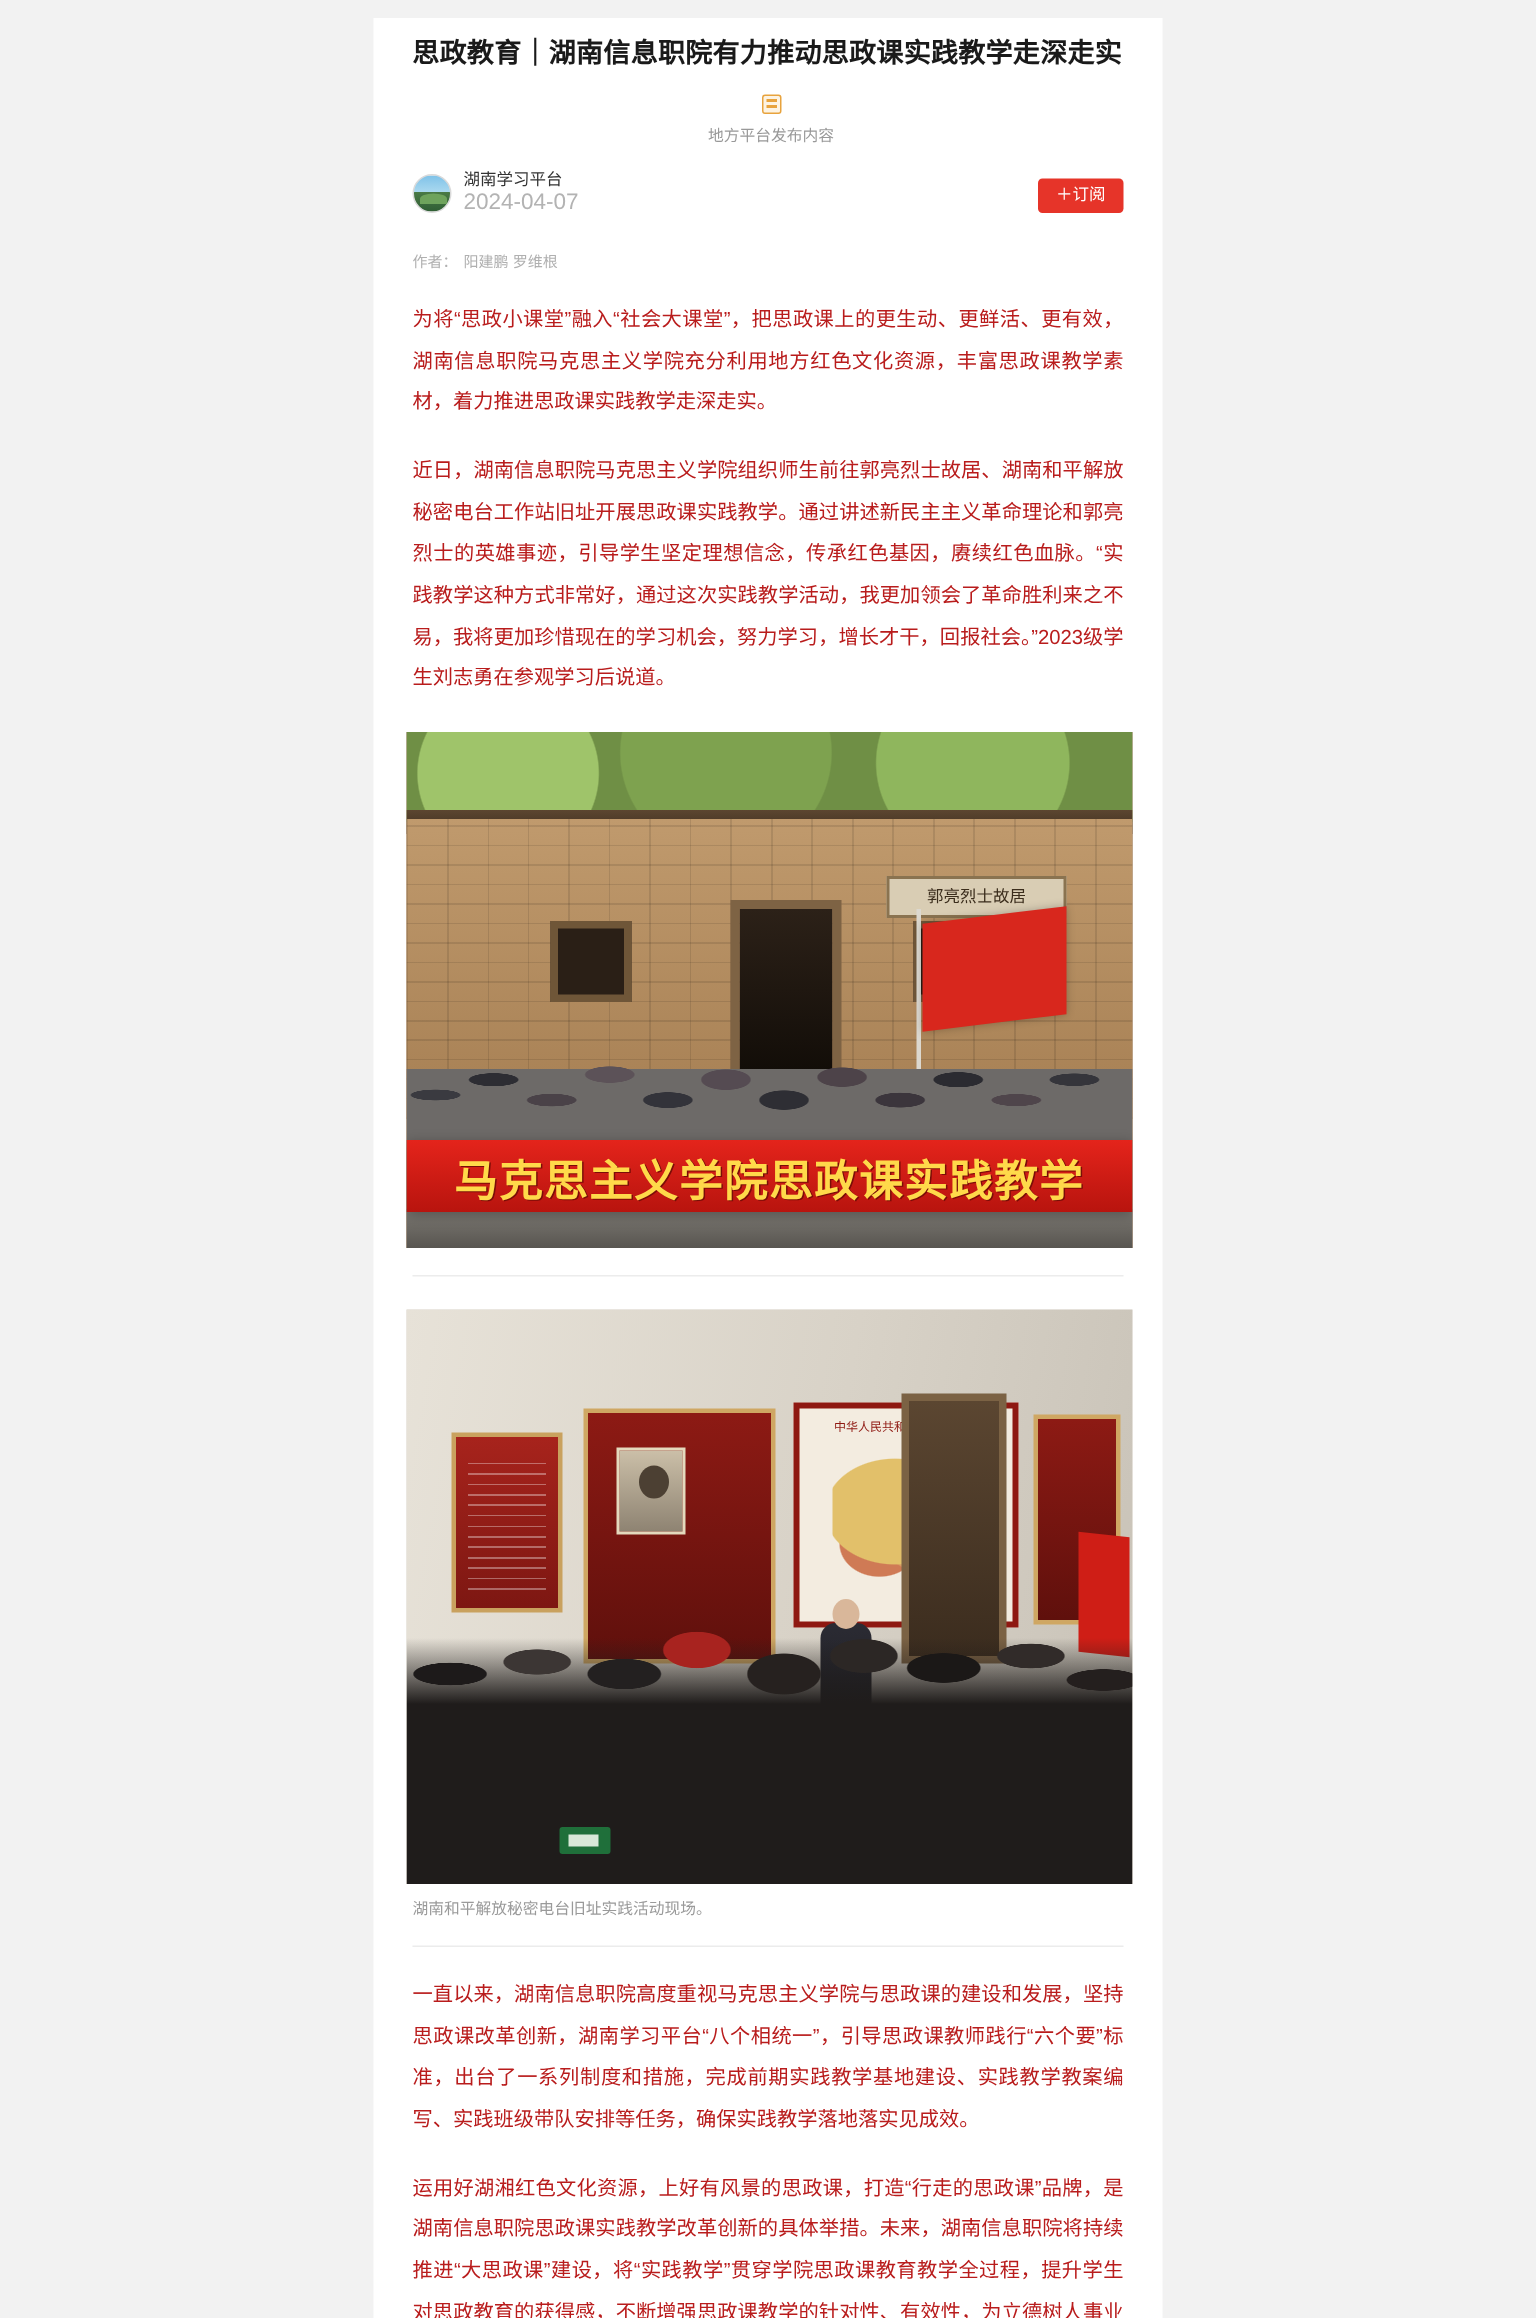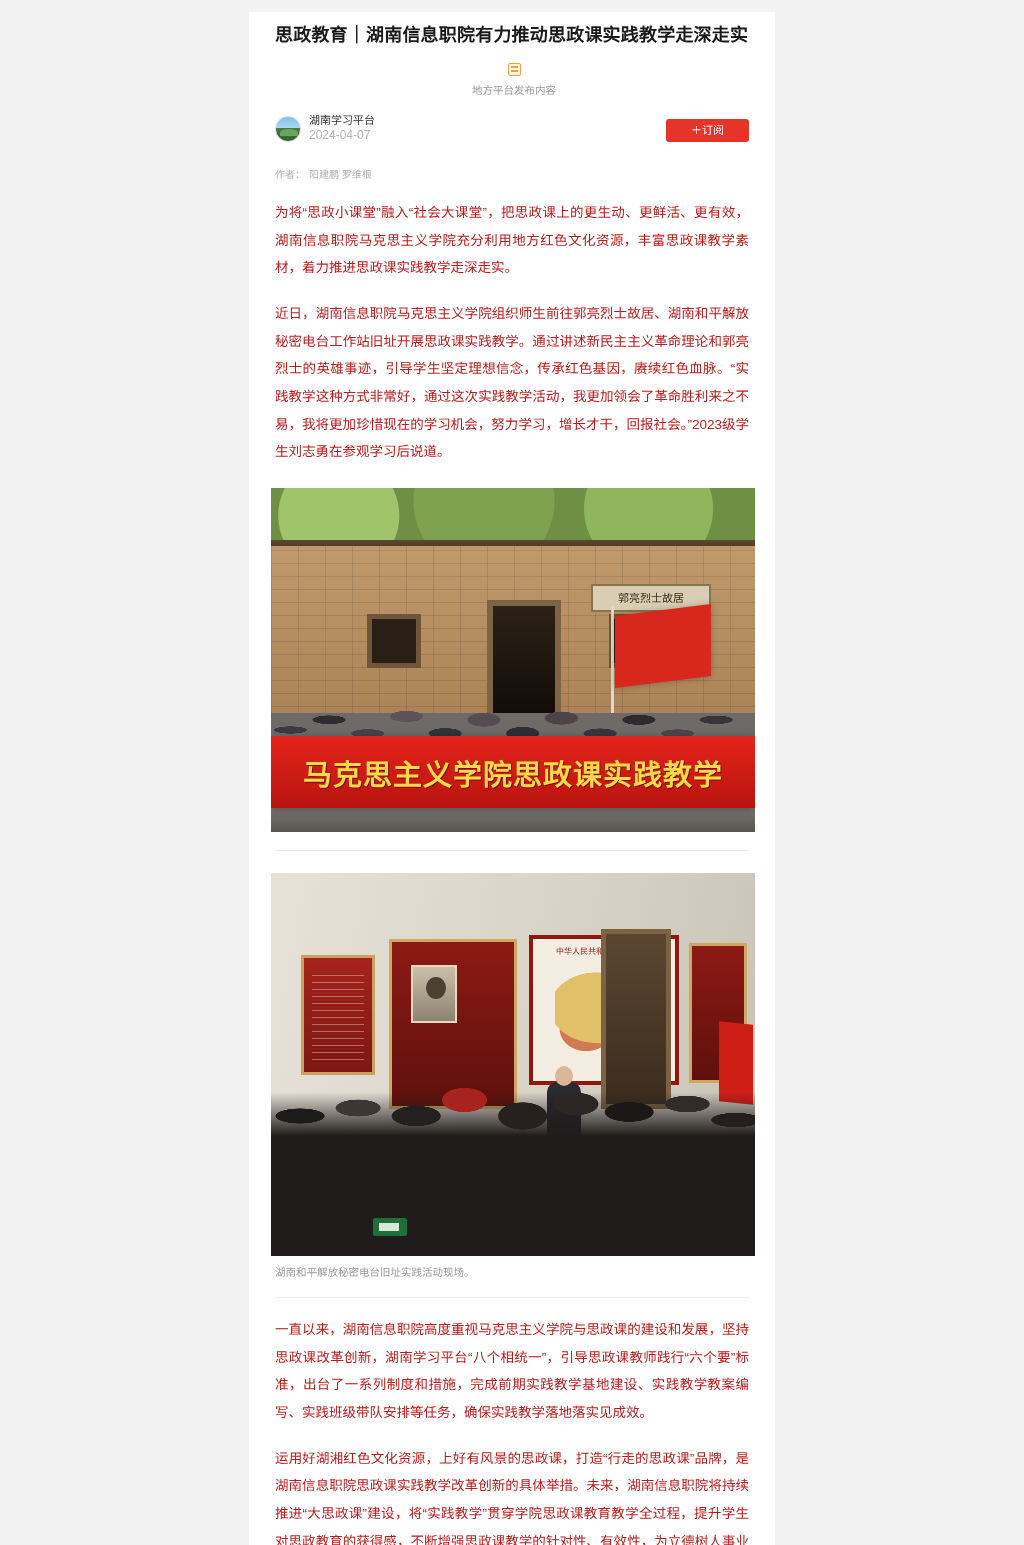--- a/index.html
+++ b/index.html
@@ -95,32 +95,32 @@
     display: flex;
     flex-direction: column;
     justify-content: center;
   }
   .source-name {
     font-size: 11px;
     color: #333333;
     line-height: 15px;
   }
   .publish-date {
-    font-size: 12px;
+    font-size: 15px;
     color: #b3b3b3;
     line-height: 14px;
   }
   .subscribe-btn {
     margin-left: auto;
     background: #e63429;
     color: #ffffff;
     font-size: 11px;
     border: none;
     border-radius: 3px;
-    padding: 5px 25px;
+    padding: 5px 12px;
     cursor: pointer;
     line-height: 1.2;
   }
   .author-line {
     font-size: 10px;
     color: #b0b0b0;
     margin-top: 24px;
     padding-left: 4px;
   }
   .author-line .author-names { margin-left: 4px; }
@@ -236,21 +236,21 @@
       radial-gradient(ellipse at 60% 33%, #4d4349 0 16px, transparent 17px),
       radial-gradient(ellipse at 68% 42%, #3b353c 0 16px, transparent 17px),
       radial-gradient(ellipse at 76% 34%, #2b2b31 0 16px, transparent 17px),
       radial-gradient(ellipse at 84% 42%, #4f454b 0 16px, transparent 17px),
       radial-gradient(ellipse at 92% 34%, #35353b 0 16px, transparent 17px),
       linear-gradient(180deg, rgba(0,0,0,0) 0 30%, #6d6a68 30% 100%);
   }
   .p1-banner {
     position: absolute;
     left: 0; right: 0; bottom: 24px;
-    height: 72px;
+    height: 48px;
     background: linear-gradient(#e4241b, #b8140e);
     display: flex;
     align-items: center;
     justify-content: center;
     box-shadow: 0 2px 8px rgba(0,0,0,.3);
   }
   .p1-banner span {
     color: #ffd94a;
     font-size: 29px;
     font-weight: bold;

